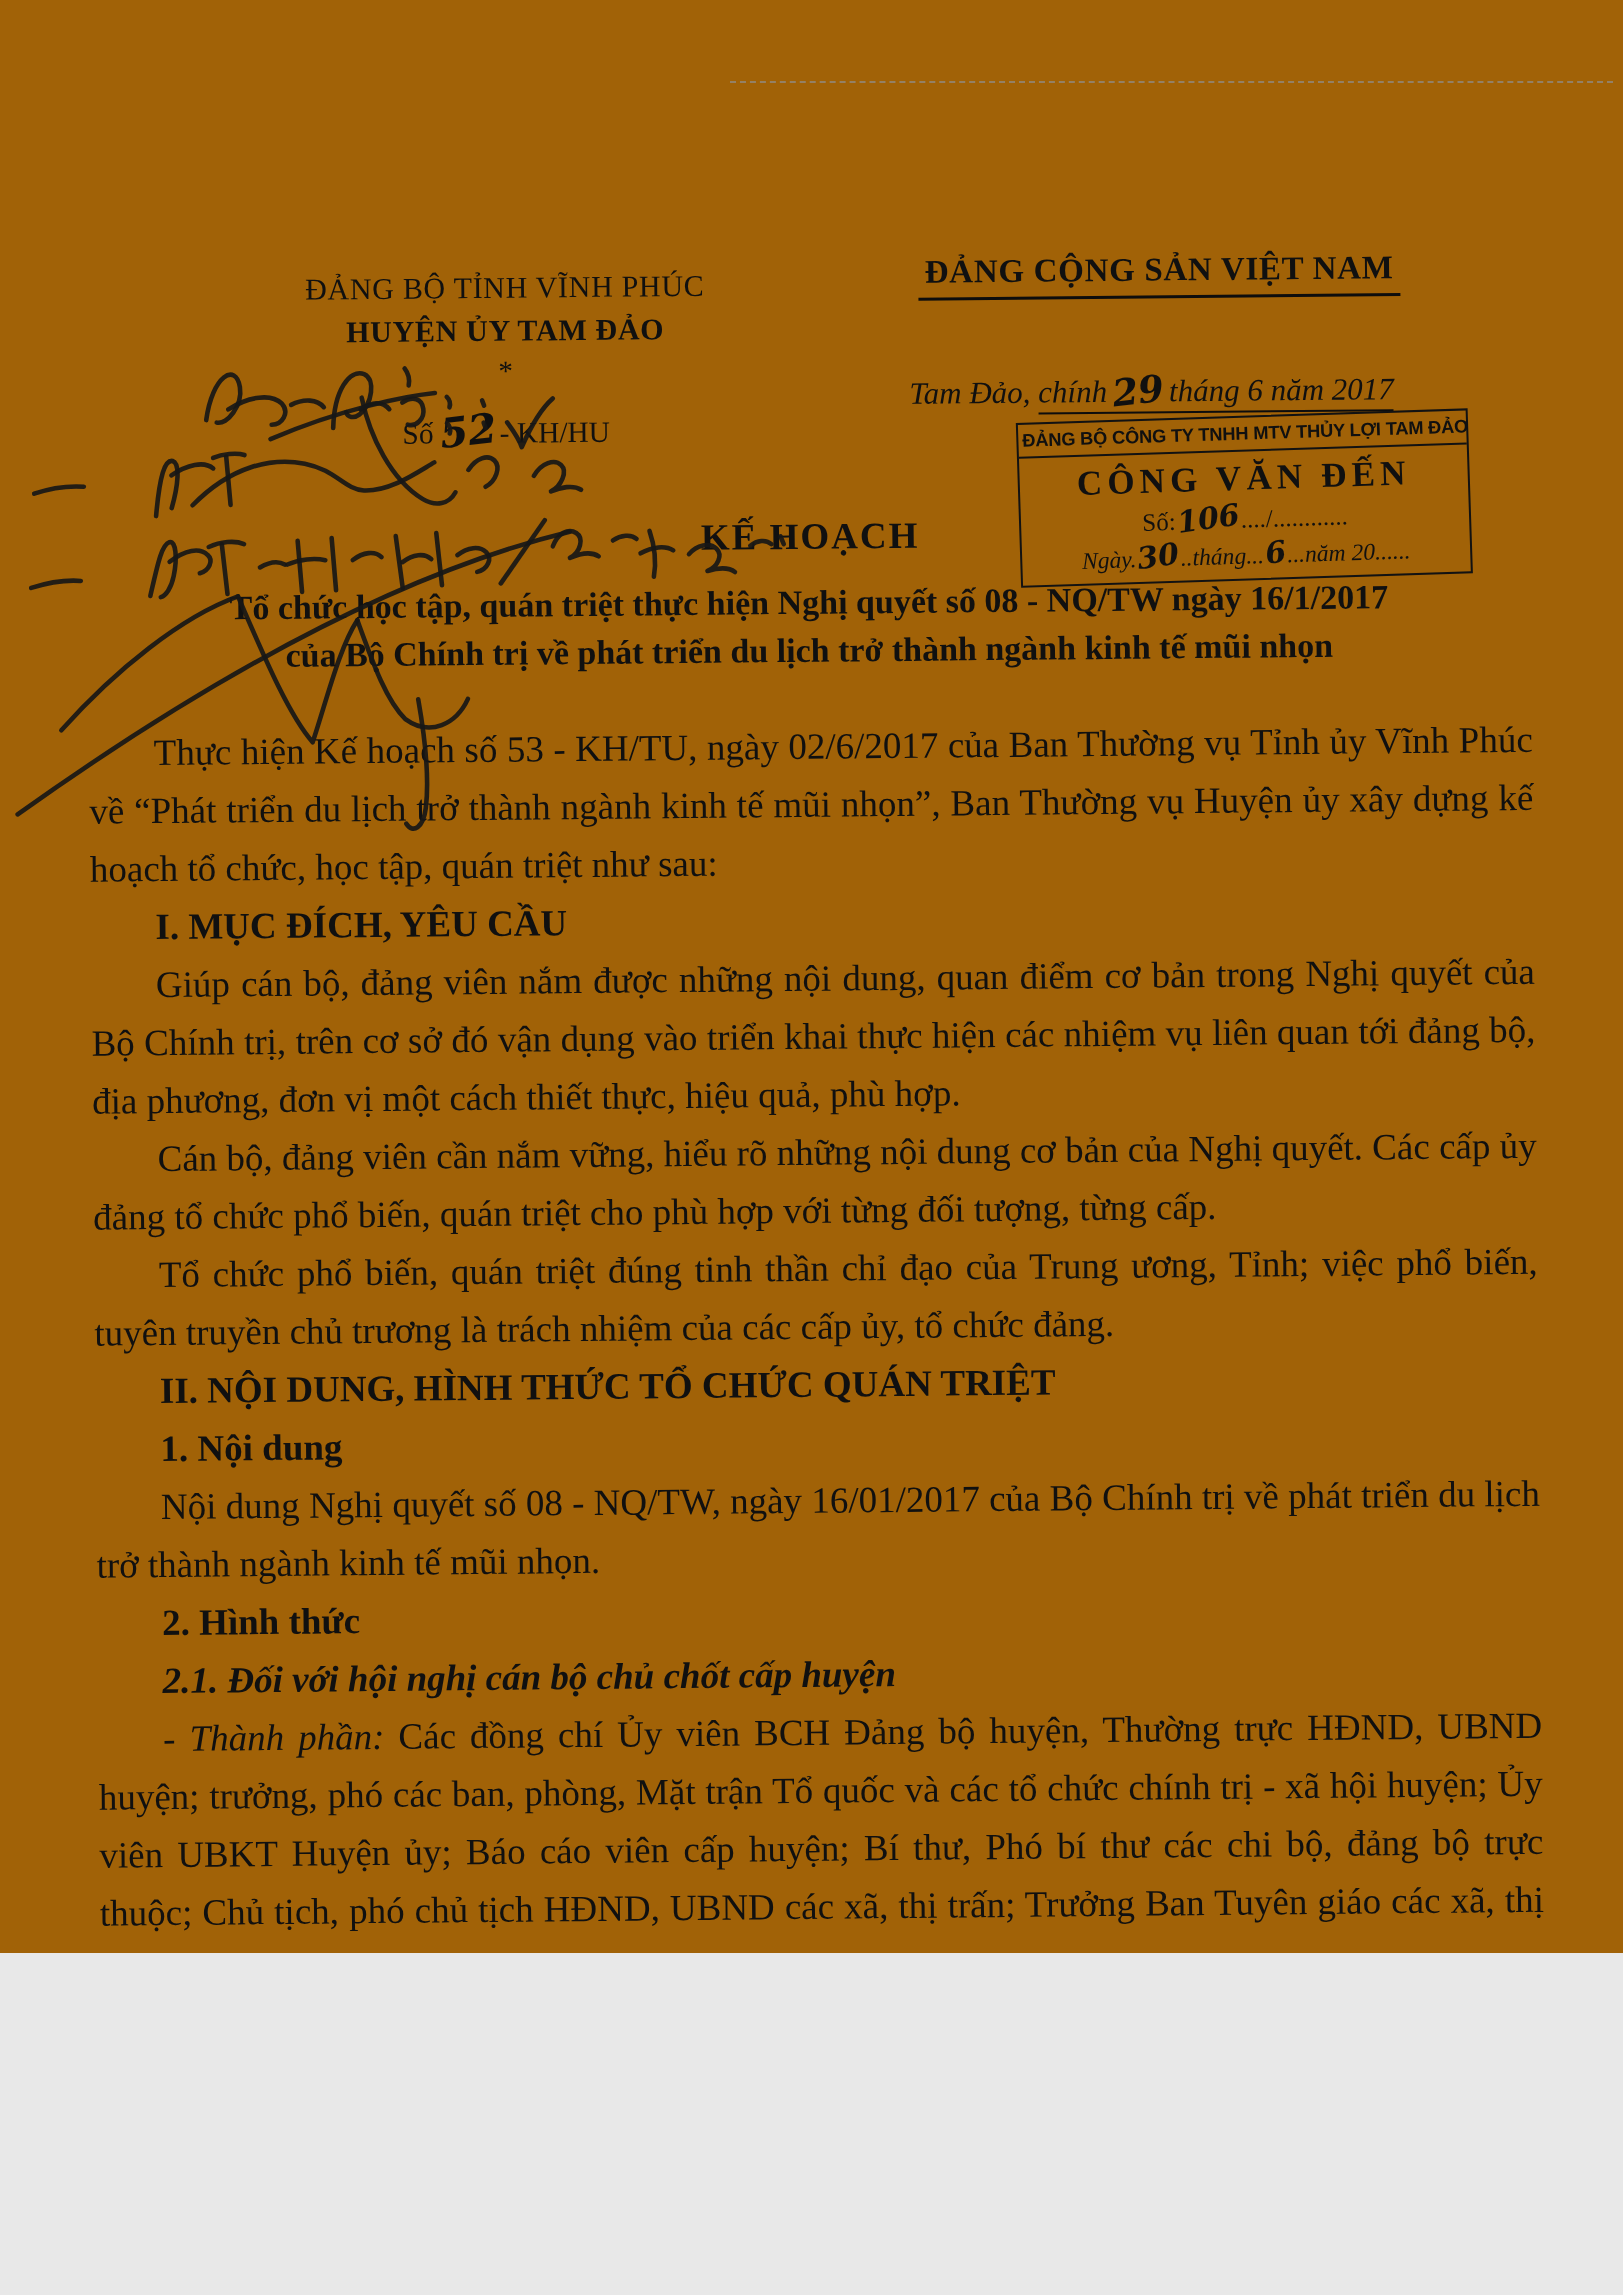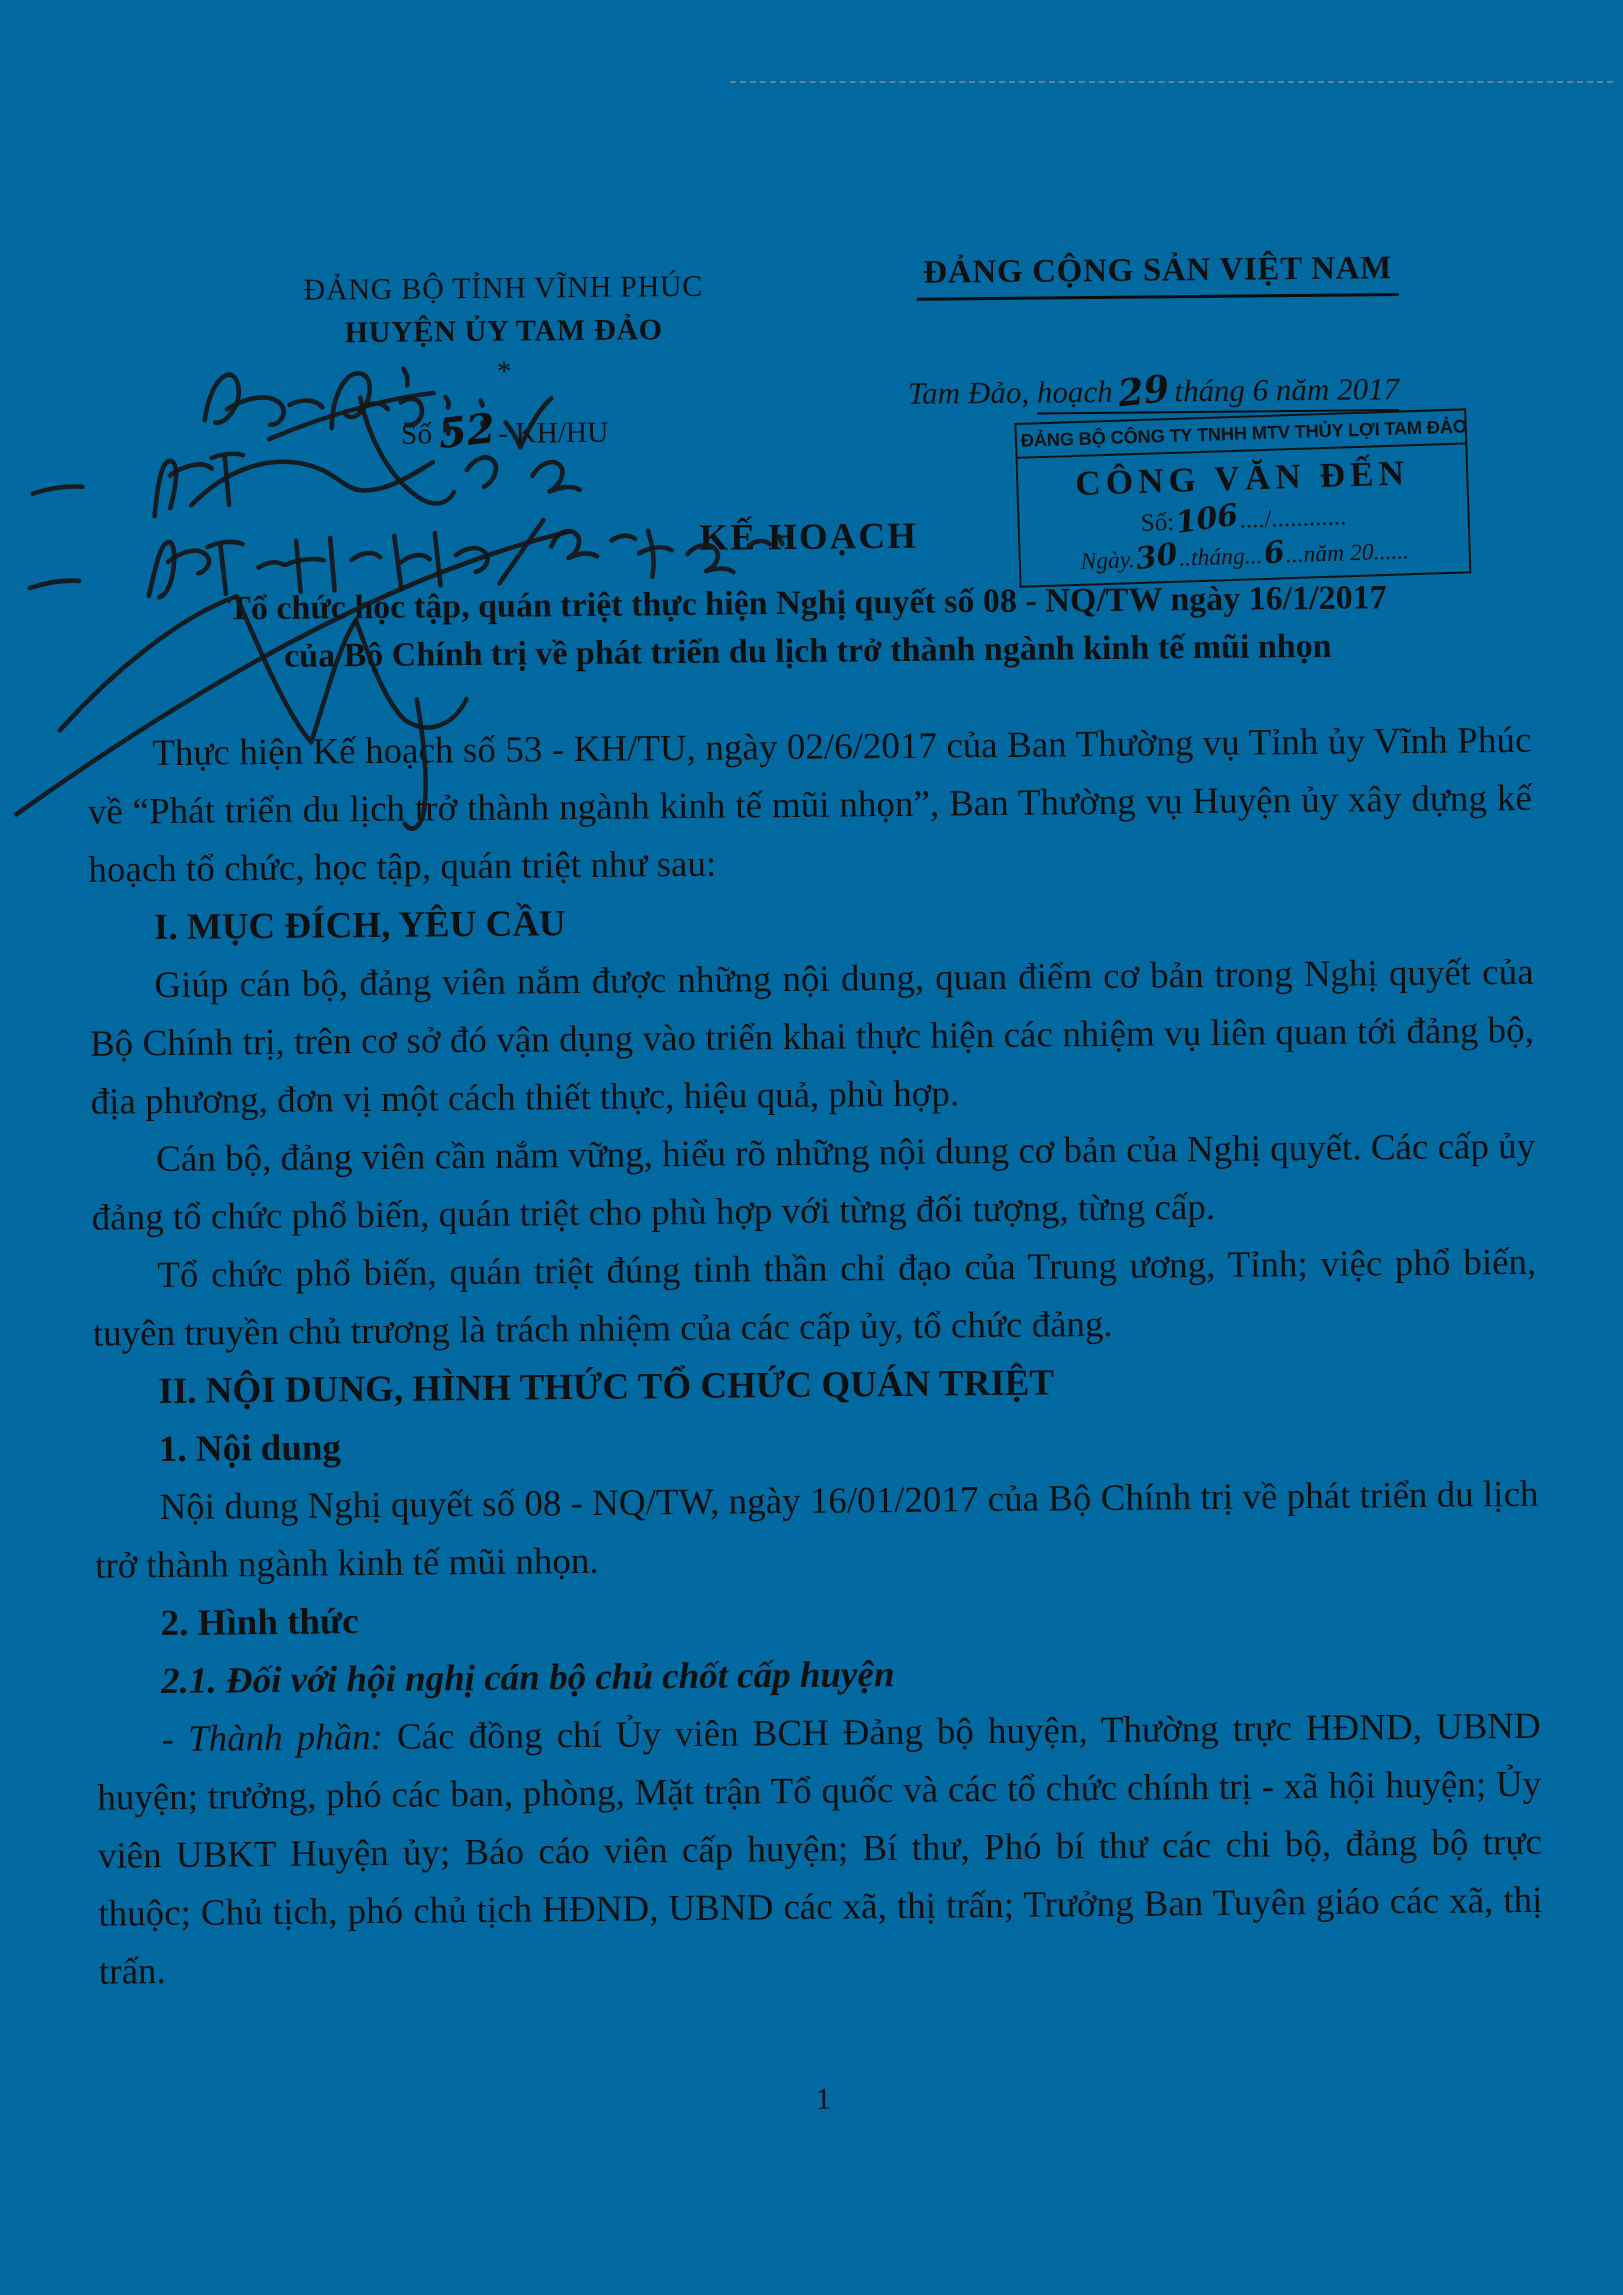--- a/index.html
+++ b/index.html
@@ -1,17 +1,17 @@
 <!DOCTYPE html>
 <html style="font-size:10.5px"><head>
 <meta charset="utf-8">
 <style>
   html,body{margin:0;padding:0;background:#e8e8e8;}
   .page{
-    position:relative;width:1623px;height:2295px;background:#0369a1;
+    position:relative;width:1623px;height:1953px;background:#a16207;
     font-family:"Liberation Serif","DejaVu Serif",serif;color:#101010;overflow:hidden;
   }
   .skew{position:absolute;inset:0;transform:rotate(-0.55deg);transform-origin:55% 45%;}
   
   .artifact-dashes{position:absolute;left:730px;top:81px;width:883px;height:0;
     border-top:2px dashed #8f8f8f;opacity:.7;}
   
   .hdr-left{position:absolute;left:275px;top:267px;width:471px;text-align:center;}
   .hdr-left .l1{font-size:30px;letter-spacing:0.7px;}
   .hdr-left .l2{font-size:30px;font-weight:700;margin-top:9.2px;letter-spacing:0.7px;}
@@ -66,21 +66,21 @@
       <div class="l1">ĐẢNG BỘ TỈNH VĨNH PHÚC</div>
       <div class="l2">HUYỆN ỦY TAM ĐẢO</div>
       <div class="star">*</div>
       <div class="docno"><span>Số</span><span class="hw hw-so">52</span><span>- KH/HU</span></div>
     </div>
 
     <div class="hdr-right">
       <div class="party">ĐẢNG CỘNG SẢN VIỆT NAM</div>
       <div class="dateline">
         <span>Tam Đảo,</span>
-        <span class="date-underline"><span>hoạch</span><span class="hw hw-day">29</span><span>tháng 6 năm 2017</span></span>
+        <span class="date-underline"><span>chính</span><span class="hw hw-day">29</span><span>tháng 6 năm 2017</span></span>
       </div>
     </div>
 
     <div class="stamp">
       <div class="stamp-org">ĐẢNG BỘ CÔNG TY TNHH MTV THỦY LỢI TAM ĐẢO</div>
       <div class="stamp-title">CÔNG VĂN ĐẾN</div>
       <div class="stamp-row"><span>Số:</span><span class="hw">106</span><span>..../............</span></div>
       <div class="stamp-row ngay"><span>Ngày.</span><span class="hw">30</span><span>..tháng...</span><span class="hw">6</span><span>...năm 20......</span></div>
     </div>
 

